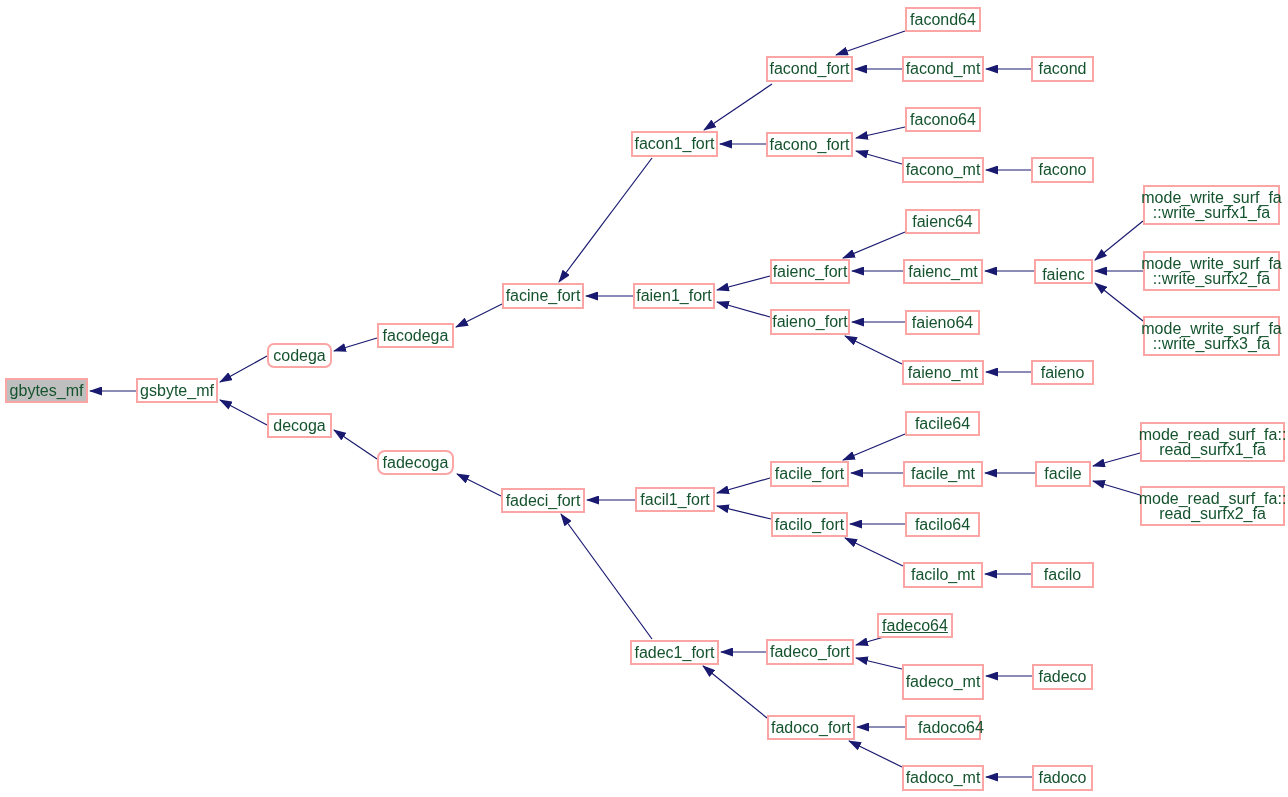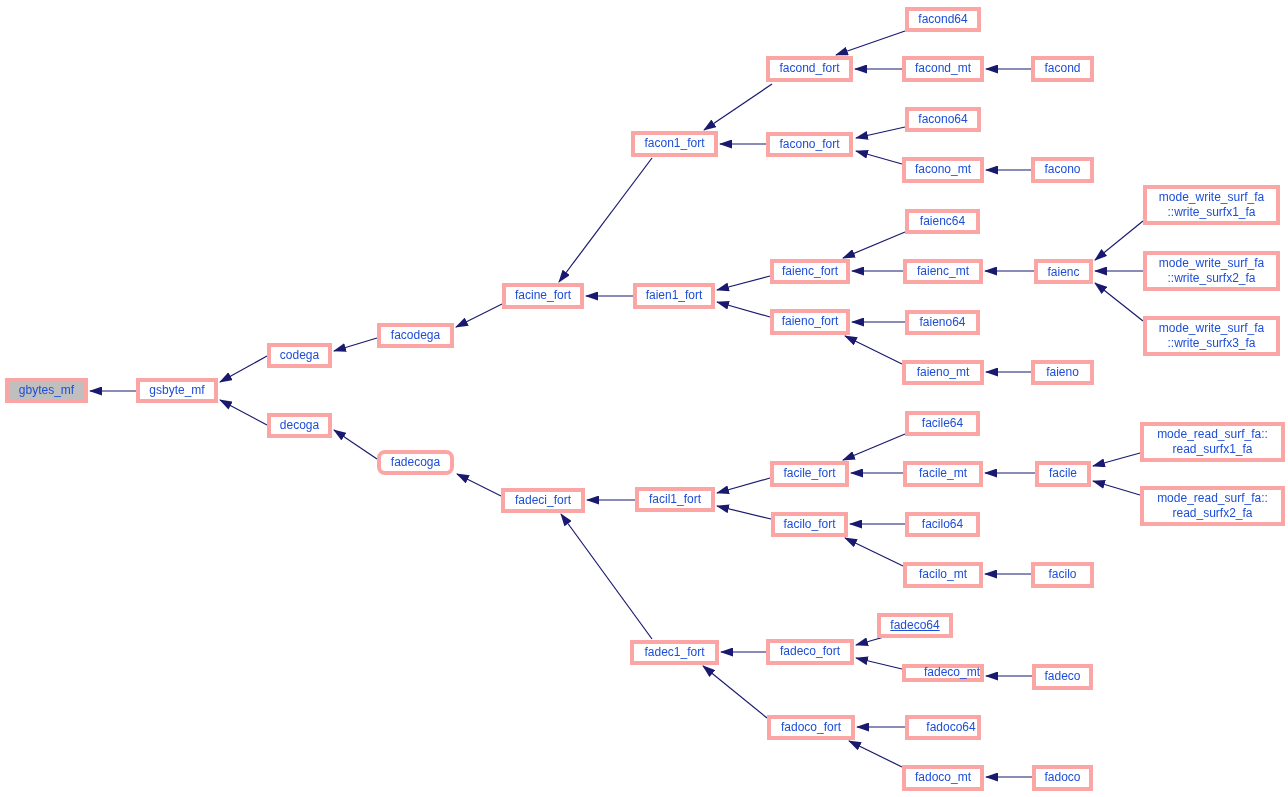--- a/index.html
+++ b/index.html
@@ -19,23 +19,23 @@
     position: absolute;
     left: 0; top: 0;
     width: 1288px;
     height: 797px;
     pointer-events: none;
   }
   .node {
     position: absolute;
     box-sizing: border-box;
     background: #ffffff;
-    border: 4px solid #fca5a5;
-    color: #1d4ed8;
-    font-size: 12px;
+    border: 2px solid #fca5a5;
+    color: #14532d;
+    font-size: 16px;
     line-height: 15.5px;
     display: flex;
     flex-direction: column;
     justify-content: center;
     align-items: center;
     text-align: center;
     white-space: nowrap;
     cursor: pointer;
   }
   .node.root {
@@ -105,21 +105,21 @@
         <line x1="1140" y1="495" x2="1093" y2="481" stroke="#191970" stroke-width="1.2" marker-end="url(#arrow)"></line>
       </g>
   </svg>
 
 <div class="node root" style="left: 5px; top: 378px; width: 83px; height: 25px;">
       <span>gbytes_mf</span>
     </div>
     <div class="node" style="left: 136px; top: 378px; width: 82px; height: 25px;">
       <span>gsbyte_mf</span>
     </div>
-    <div class="node" style="left: 267px; top: 343px; width: 65px; height: 25px;">
+    <div class="node" style="left: 267px; top: 343px; width: 65px; height: 25px; border-radius: 7px;">
       <span>codega</span>
     </div>
     <div class="node" style="left: 267px; top: 413px; width: 65px; height: 25px;">
       <span>decoga</span>
     </div>
     <div class="node" style="left: 377px; top: 323px; width: 77px; height: 25px;">
       <span>facodega</span>
     </div>
     <div class="node" style="left: 377px; top: 450px; width: 77px; height: 25px; border-radius: 8px;">
       <span>fadecoga</span>
@@ -216,21 +216,21 @@
     </div>
     <div class="node" style="left: 903px; top: 562px; width: 80px; height: 26px;">
       <span>facilo_mt</span>
     </div>
     <div class="node" style="left: 1031px; top: 562px; width: 63px; height: 26px;">
       <span>facilo</span>
     </div>
     <div class="node" style="left: 877px; top: 613px; width: 76px; height: 25px; text-decoration: underline;">
       <span>fadeco64</span>
     </div>
-    <div class="node" style="left: 902px; top: 664px; width: 82px; height: 18px; align-items: flex-end;">
+    <div class="node" style="left: 902px; top: 664px; width: 82px; height: 36px;">
       <span>fadeco_mt</span>
     </div>
     <div class="node" style="left: 1032px; top: 664px; width: 61px; height: 26px;">
       <span>fadeco</span>
     </div>
     <div class="node" style="left: 905px; top: 715px; width: 76px; height: 25px; padding-left: 16px;">
       <span>fadoco64</span>
     </div>
     <div class="node" style="left: 902px; top: 765px; width: 82px; height: 26px;">
       <span>fadoco_mt</span>

